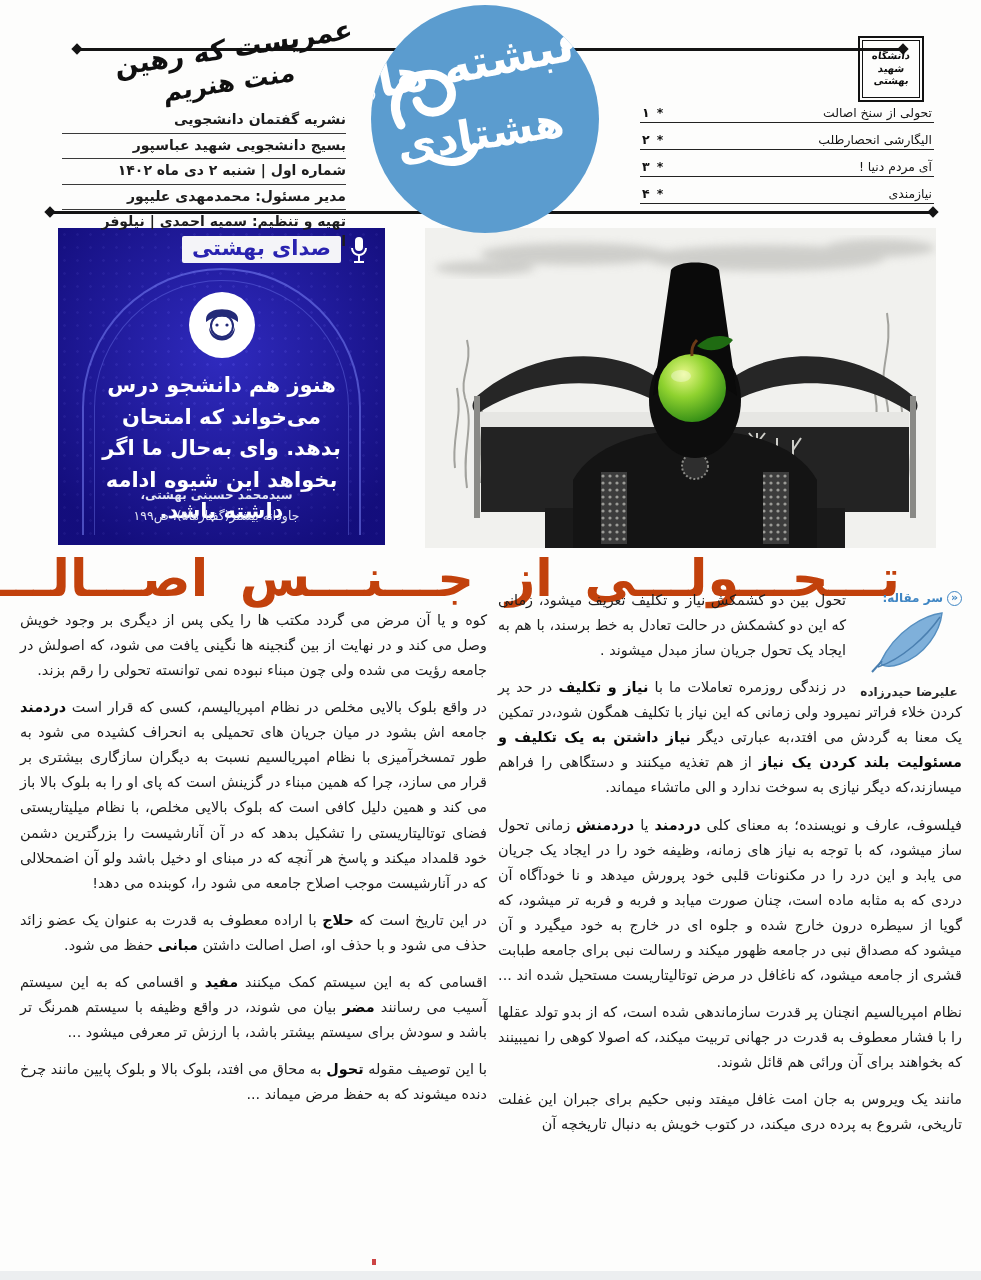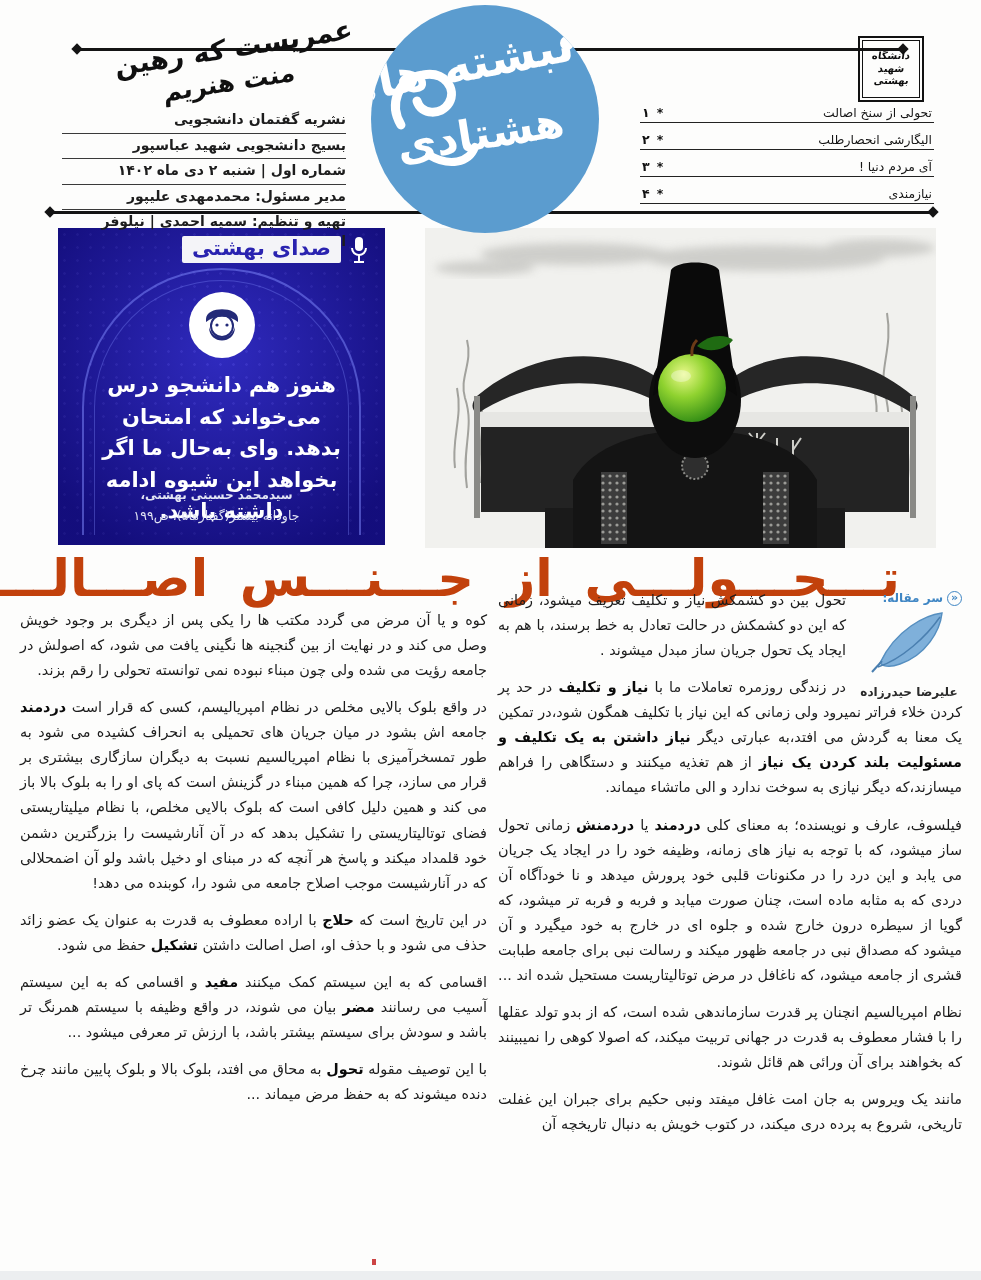--- a/index.html
+++ b/index.html
@@ -276,21 +276,21 @@
         <p><span>فیلسوف، عارف و نویسنده؛ به معنای کلی </span><span class="b">دردمند</span><span> یا </span><span class="b">دردمنش</span><span> زمانی تحول ساز میشود، که با توجه به نیاز های زمانه، وظیفه خود را در ایجاد یک جریان می یابد و این درد را در مکنونات قلبی خود پرورش میدهد و نا خودآگاه آن دردی که به مثابه ماده است، چنان صورت میابد و فربه و فربه تر میشود، که گویا از سیطره درون خارج شده و جلوه ای در خارج به خود میگیرد و آن میشود که مصداق نبی در جامعه ظهور میکند و رسالت نبی برای جامعه طبابت قشری از جامعه میشود، که ناغافل در مرض توتالیتاریست مستحیل شده اند ...</span></p>
         <p><span>نظام امپریالسیم انچنان پر قدرت سازماندهی شده است، که از بدو تولد عقلها را با فشار معطوف به قدرت در جهانی تربیت میکند، که اصولا کوهی را نمیبینند که بخواهند برای آن ورائی هم قائل شوند.</span></p>
         <p><span>مانند یک ویروس به جان امت غافل میفتد ونبی حکیم برای جبران این غفلت تاریخی، شروع به پرده دری میکند، در کتوب خویش به دنبال تاریخچه آن</span></p>
       </div>
   </div>
 
   <div class="col col-left">
     <div id="col-left-paras">
         <p><span>کوه و یا آن مرض می گردد مکتب ها را یکی پس از دیگری بر وجود خویش وصل می کند و در نهایت از بین گنجینه ها نگینی یافت می شود، که اصولش در جامعه رؤیت می شده ولی چون مبناء نبوده نمی توانسته تحولی را رقم بزند.</span></p>
         <p><span>در واقع بلوک بالایی مخلص در نظام امپریالیسم، کسی که قرار است </span><span class="b">دردمند</span><span> جامعه اش بشود در میان جریان های تحمیلی به انحراف کشیده می شود به طور تمسخرآمیزی با نظام امپریالسیم نسبت به دیگران سازگاری بیشتری بر قرار می سازد، چرا که همین مبناء در گزینش است که پای او را به بلوک بالا باز می کند و همین دلیل کافی است که بلوک بالایی مخلص، با نظام میلیتاریستی فضای توتالیتاریستی را تشکیل بدهد که در آن آنارشیست را بزرگترین دشمن خود قلمداد میکند و پاسخ هر آنچه که در مبنای او دخیل باشد ولو آن اضمحلالی که در آنارشیست موجب اصلاح جامعه می شود را، کوبنده می دهد!</span></p>
-        <p><span>در این تاریخ است که </span><span class="b">حلاج</span><span> با اراده معطوف به قدرت به عنوان یک عضو زائد حذف می شود و با حذف او، اصل اصالت داشتن </span><span class="b">تشکیل</span><span> حفظ می شود.</span></p>
+        <p><span>در این تاریخ است که </span><span class="b">حلاج</span><span> با اراده معطوف به قدرت به عنوان یک عضو زائد حذف می شود و با حذف او، اصل اصالت داشتن </span><span class="b">مبانی</span><span> حفظ می شود.</span></p>
         <p><span>اقسامی که به این سیستم کمک میکنند </span><span class="b">مفید</span><span> و اقسامی که به این سیستم آسیب می رسانند </span><span class="b">مضر</span><span> بیان می شوند، در واقع وظیفه با سیستم همرنگ تر باشد و سودش برای سیستم بیشتر باشد، با ارزش تر معرفی میشود ...</span></p>
         <p><span>با این توصیف مقوله </span><span class="b">تحول</span><span> به محاق می افتد، بلوک بالا و بلوک پایین مانند چرخ دنده میشوند که به حفظ مرض میماند ...</span></p>
       </div>
   </div>
 
   <div class="red-dot"></div>
   <div class="bottom-strip"></div>
 </div>
 
 </body></html>

